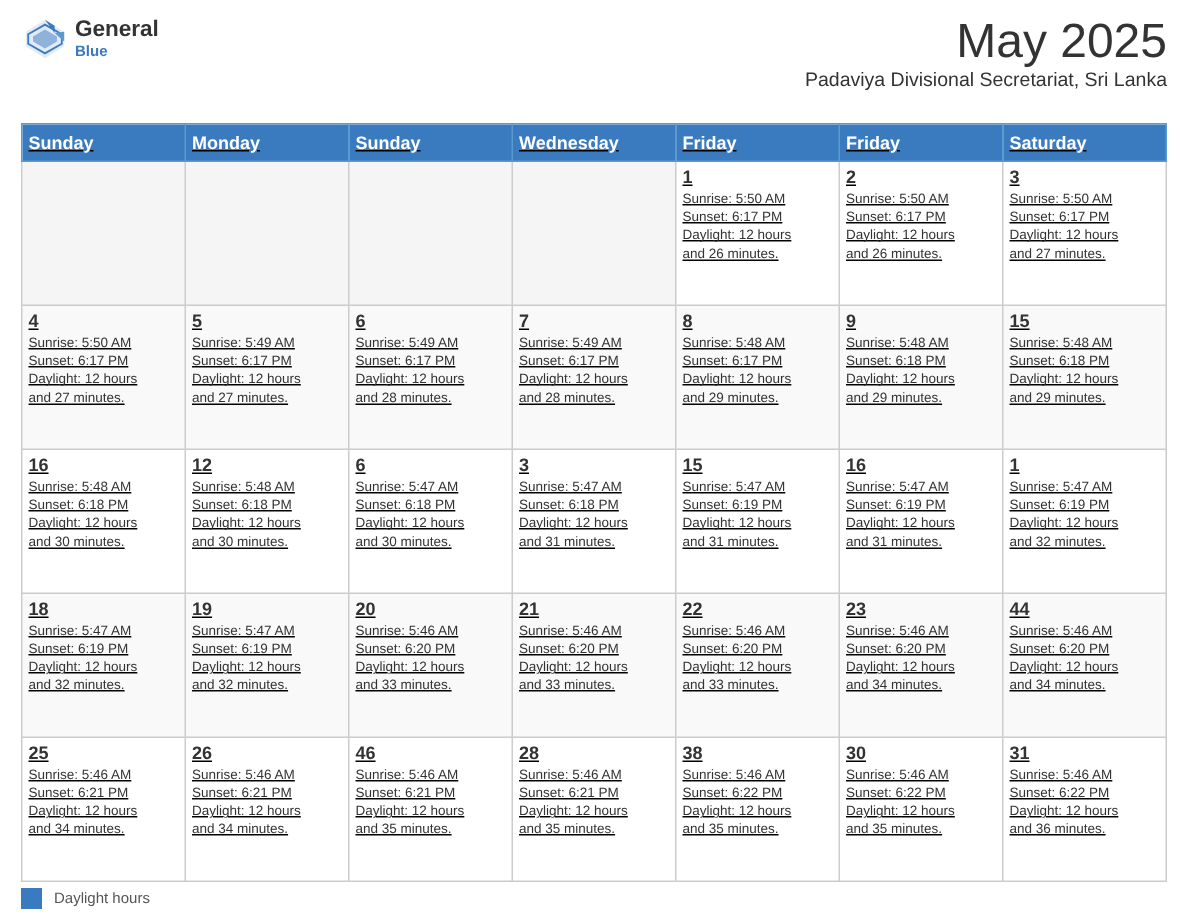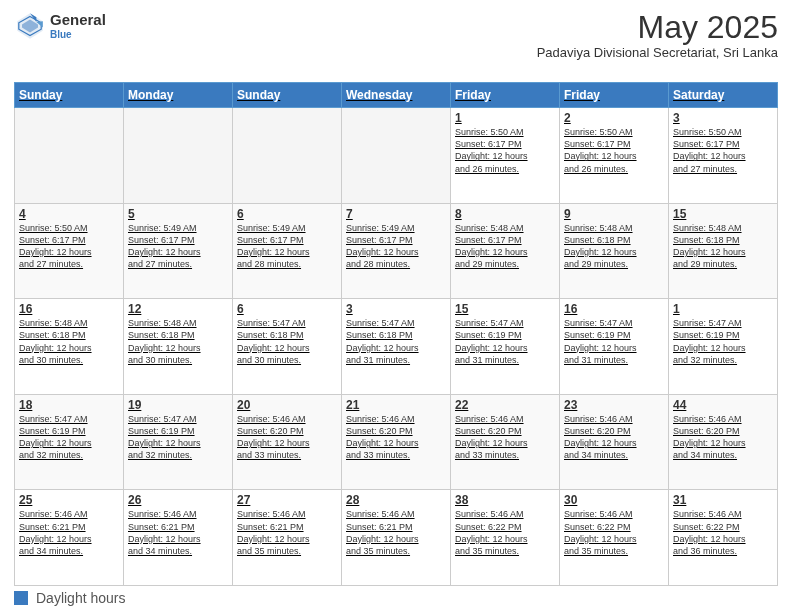--- a/index.html
+++ b/index.html
@@ -101,21 +101,21 @@
     .day-info {
       font-size: 9px;
       color: #333;
       line-height: 1.35;
     }
     .footer {
       display: flex;
       align-items: center;
       gap: 8px;
       margin-top: 4px;
-      font-size: 14px;
+      font-size: 10px;
       color: #555;
       text-align: right;
     }
     .legend-box {
       width: 14px;
       height: 14px;
       background: #3a7abf;
       display: inline-block;
     }
   </style>
@@ -345,21 +345,21 @@
 and 34 minutes.</div>
           </td>
           <td>
             <span class="day-num">26</span>
             <div class="day-info" style="white-space: pre-line;">Sunrise: 5:46 AM
 Sunset: 6:21 PM
 Daylight: 12 hours
 and 34 minutes.</div>
           </td>
           <td>
-            <span class="day-num">27</span>
+            <span class="day-num">46</span>
             <div class="day-info" style="white-space: pre-line;">Sunrise: 5:46 AM
 Sunset: 6:21 PM
 Daylight: 12 hours
 and 35 minutes.</div>
           </td>
           <td>
             <span class="day-num">28</span>
             <div class="day-info" style="white-space: pre-line;">Sunrise: 5:46 AM
 Sunset: 6:21 PM
 Daylight: 12 hours

